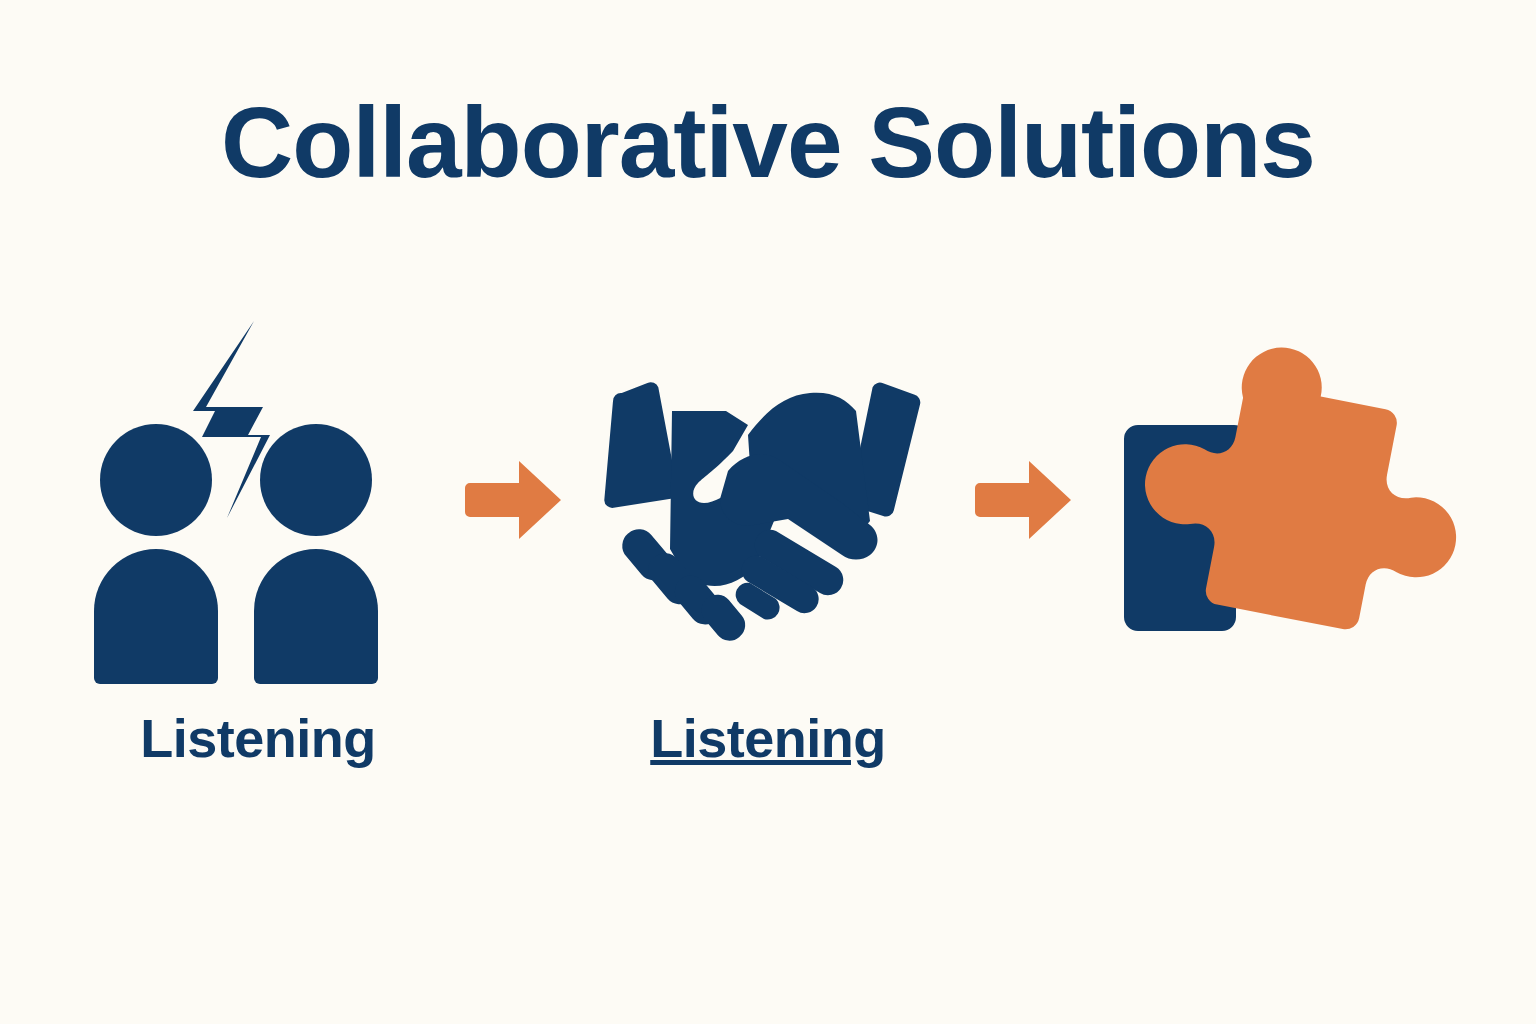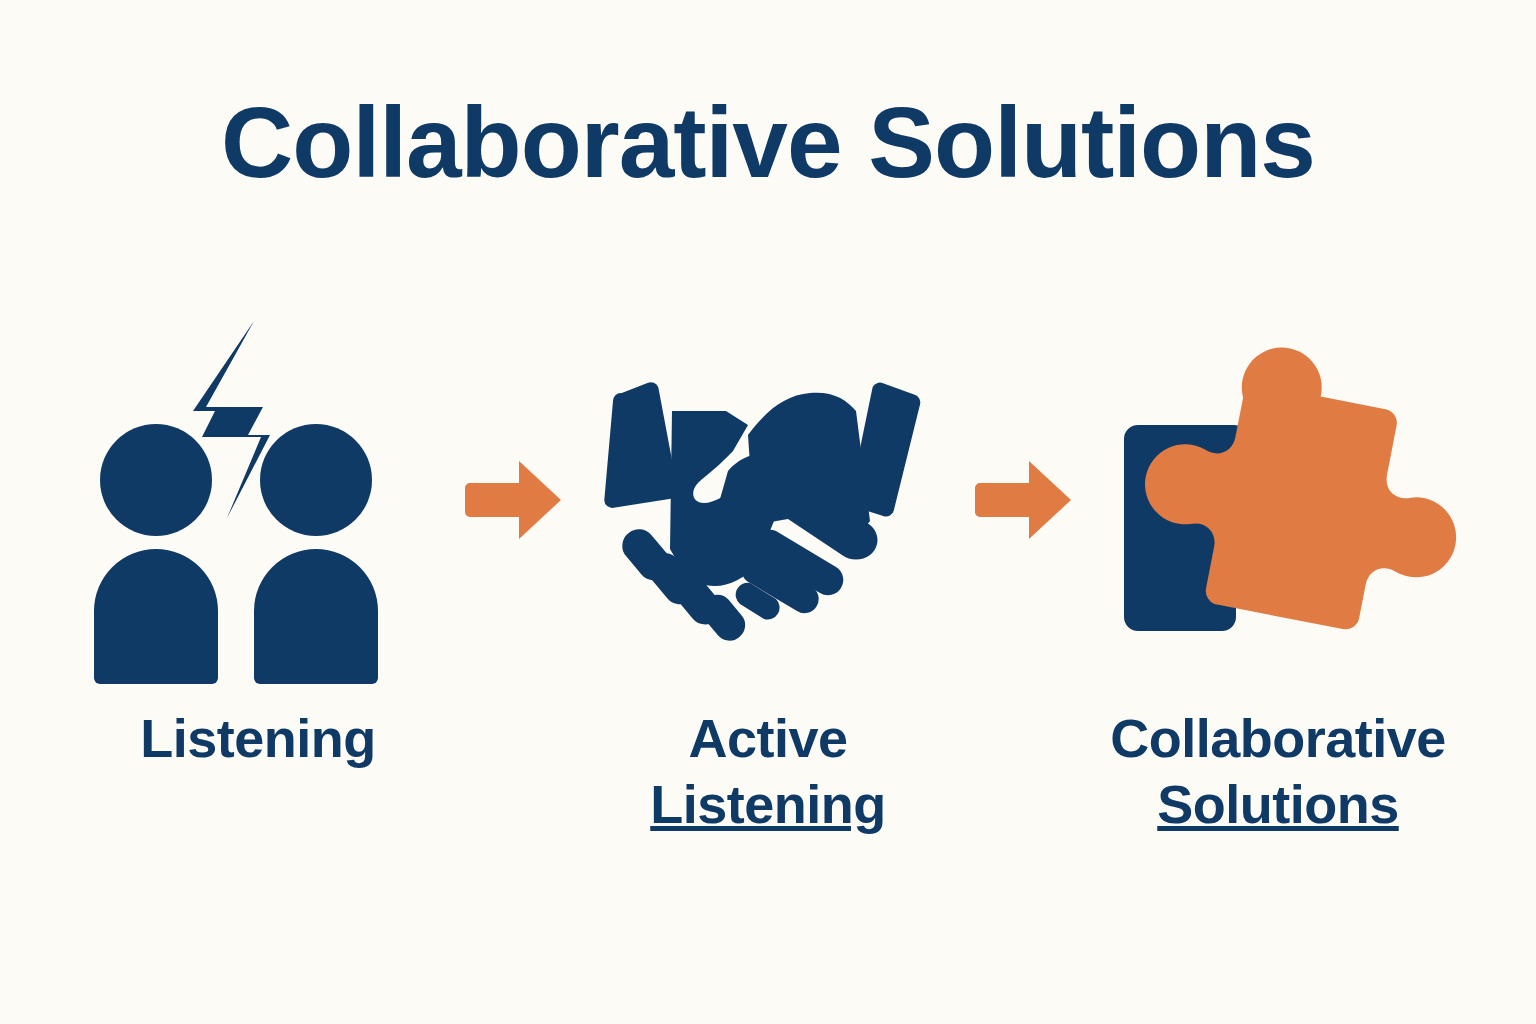--- a/index.html
+++ b/index.html
@@ -147,21 +147,20 @@
 
               <rect x="52" y="154" width="33" height="56" rx="16" transform="rotate(-40 68 182)"></rect>
               <rect x="78" y="178" width="33" height="56" rx="16" transform="rotate(-40 94 206)"></rect>
               <rect x="104" y="200" width="32" height="54" rx="16" transform="rotate(-40 120 227)"></rect>
               <rect x="130" y="220" width="31" height="50" rx="15" transform="rotate(-40 145 245)"></rect>
             </g>
           </svg>
         </span>
       </div>
       <div class="step-label">
-        <span>Active</span>
         <span class="l2">Listening</span>
       </div>
     </div>
 
     <div class="arrow-cell">
       <span>
         <svg width="104" height="86" viewBox="0 0 104 86" aria-hidden="true">
           <path fill="#e07b43" d="M4 31 A5 5 0 0 1 9 26 L58 26 L58 4 L100 43 L58 82 L58 60 L9 60 A5 5 0 0 1 4 55 Z"></path>
         </svg>
       </span>
@@ -197,20 +196,16 @@
                        A14 14 0 0 1 120 254
                        L120 212
                        C120 196 106 188 92 194
                        A40 40 0 1 1 92 118
                        C106 124 120 116 120 100
                        Z"></path>
             </g>
           </svg>
         </span>
       </div>
-      <div class="step-label">
-        <span>Collaborative</span>
-        <span class="l2">Solutions</span>
-      </div>
     </div>
 
   </div>
 </div>
 
 </body></html>

